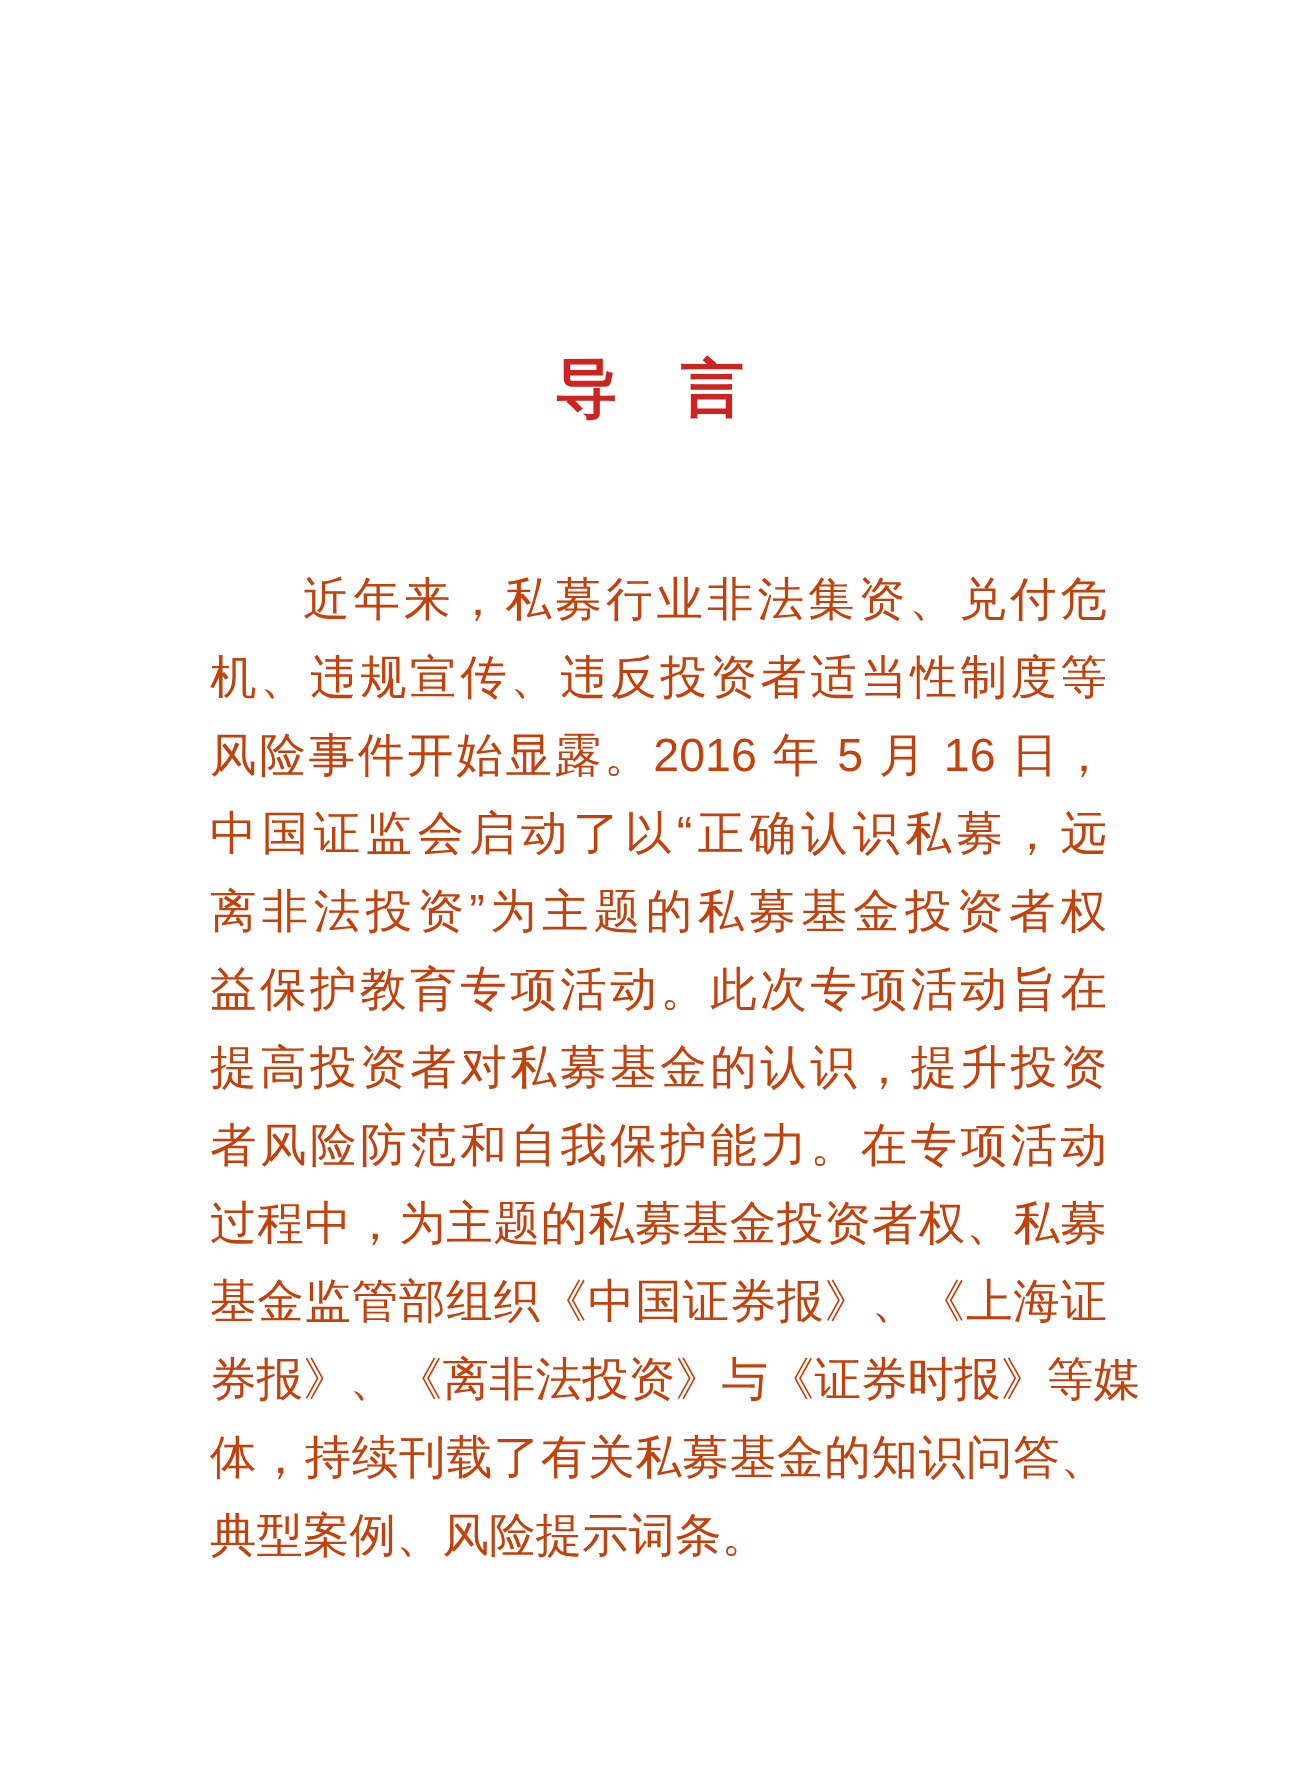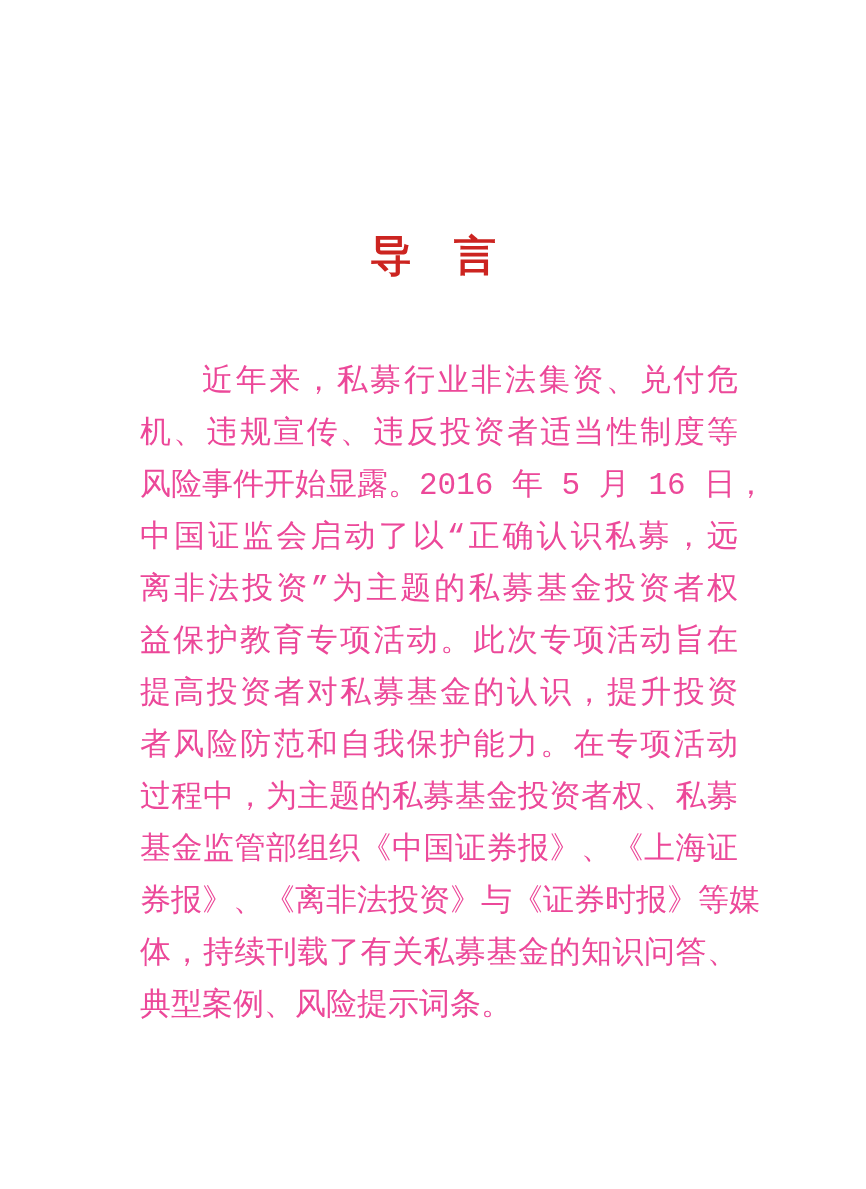--- a/index.html
+++ b/index.html
@@ -10,40 +10,40 @@
     width: 866px;
     height: 1189px;
     background: #ffffff;
     overflow: hidden;
   }
   .page {
     position: relative;
     width: 866px;
     height: 1189px;
     background: #ffffff;
-    font-family: Liberation Mono, monospace;
+    font-family: Liberation Sans, sans-serif;
   }
   .title {
     position: absolute;
     top: 234px;
     left: 0;
     width: 100%;
     margin: 0;
     text-align: center;
     font-size: 42px;
     line-height: 50px;
     font-weight: bold;
     color: #cc2420;
   }
   .body-text {
     position: absolute;
-    top: 356px;
+    top: 374px;
     left: 140px;
     width: 598px;
-    color: #ec4899;
+    color: #c2410c;
   }
   .line {
     font-size: 31px;
     line-height: 52px;
     height: 52px;
     text-align: justify;
     text-align-last: justify;
     text-justify: inter-character;
     white-space: nowrap;
   }

